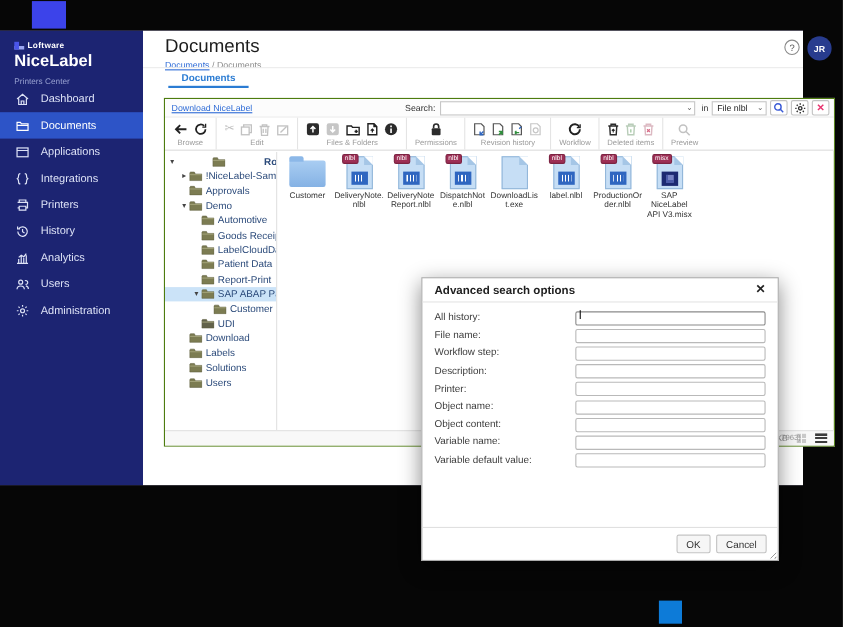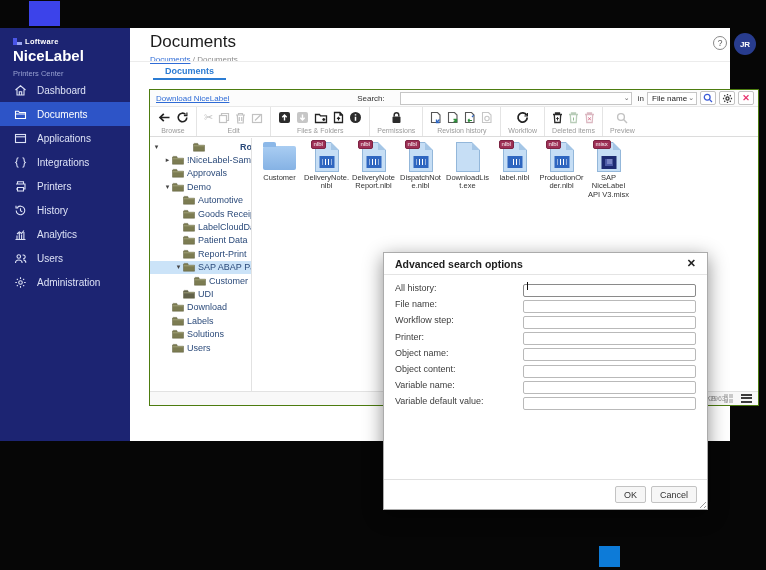--- a/index.html
+++ b/index.html
@@ -38,21 +38,21 @@
     font-size:8.5px;color:#555;display:flex;align-items:center;justify-content:center;cursor:pointer;background:#fff;}
   .avatar{position:absolute;left:604px;top:5px;width:22px;height:22px;border-radius:50%;background:#283c8e;color:#fff;
     font-size:8px;font-weight:bold;display:flex;align-items:center;justify-content:center;cursor:pointer;}
   .tab{position:absolute;left:35px;top:38px;font-size:9px;font-weight:bold;color:#2b7cd3;padding-bottom:4px;cursor:pointer;}
   .tab::after{content:"";position:absolute;left:-12px;right:-12px;bottom:0;height:2px;background:#2b7cd3;}
 
   
   #panel{position:absolute;left:19px;top:61px;width:610px;height:317px;border:1px solid #4d7c0f;background:#fff;}
   .prow1{height:17px;display:flex;align-items:center;background:#fcfcfc;border-bottom:1px solid #e9e9e9;padding:0 4px;font-size:8px;color:#555;}
   .dl-link{color:#2e6bd6;text-decoration:underline;cursor:pointer;margin-left:2px;}
-  .srch-label{margin-left:auto;margin-right:15px;color:#333;}
+  .srch-label{margin-left:auto;margin-right:4px;color:#333;}
   .srch-input{width:232px;height:13px;border:1px solid #c6c6c6;background:#fff;font-size:8px;padding:0 10px 0 3px;}
   .srch-caret{margin-left:-10px;width:10px;font-size:7px;color:#666;text-align:center;cursor:pointer;}
   .in-label{margin:0 3px 0 6px;color:#333;}
   .scope-select{width:50px;height:13px;border:1px solid #c6c6c6;background:#fff;font-size:8px;color:#222;
     display:flex;align-items:center;justify-content:space-between;padding:0 2px 0 4px;cursor:pointer;}
   .scope-select .car{font-size:7px;color:#666;}
   .mini-btn{width:16px;height:14px;border:1px solid #c3c3c3;border-radius:2px;background:#fff;margin-left:3px;
     display:flex;align-items:center;justify-content:center;cursor:pointer;padding:0;}
   .mini-btn .xglyph{color:#e8336e;font-size:9px;font-weight:bold;line-height:1;}
 
@@ -231,21 +231,21 @@
       <div class="tab">Documents</div>
 
       <div id="panel">
         <div class="prow1">
           <span class="dl-link">Download NiceLabel</span>
           <span class="srch-label">Search:</span>
           <input class="srch-input" value="" style="">
           <span class="srch-caret">⌄</span>
           <span class="in-label">in</span>
           <div class="scope-select">
-            <span>File name</span>
+            <span>File nlbl</span>
             <span class="car">⌄</span>
           </div>
           <button class="mini-btn">
             <svg width="10" height="10" viewBox="0 0 10 10" fill="none" stroke="#3b5bd6" stroke-width="1.3">
                 <circle cx="4.2" cy="4.2" r="2.9"></circle>
                 <path d="M6.4 6.4 9 9"></path>
               </svg>
           </button>
           <button class="mini-btn">
             <svg width="11" height="11" viewBox="0 0 12 12" fill="none" stroke="#333" stroke-width="1.4">
@@ -703,20 +703,24 @@
         <div class="mrow">
           <span class="mlabel">File name:</span>
           <span class="inwrap"><input style=""></span>
         </div>
 
         <div class="mrow">
           <span class="mlabel">Workflow step:</span>
           <span class="inwrap"><input style=""></span>
         </div>
 
+        <div class="mrow">
+          <span class="mlabel">Description:</span>
+          <span class="inwrap"><input style=""></span>
+        </div>
 
         <div class="mrow">
           <span class="mlabel">Printer:</span>
           <span class="inwrap"><input style=""></span>
         </div>
 
         <div class="mrow">
           <span class="mlabel">Object name:</span>
           <span class="inwrap"><input style=""></span>
         </div>

